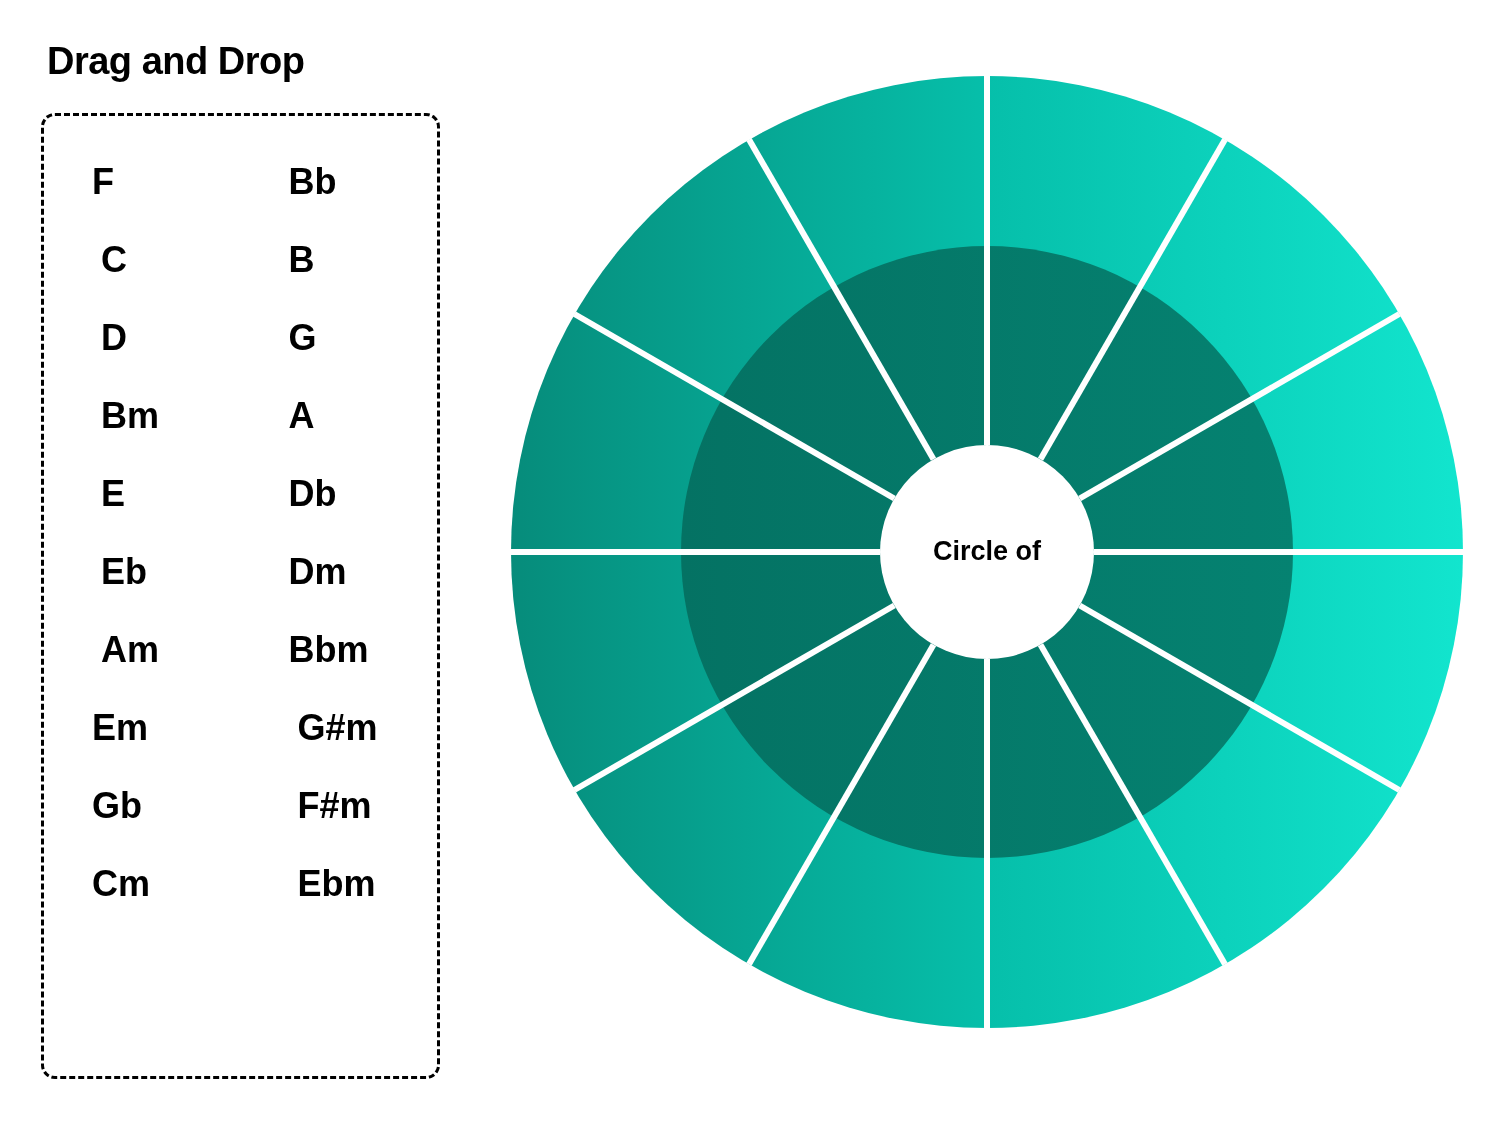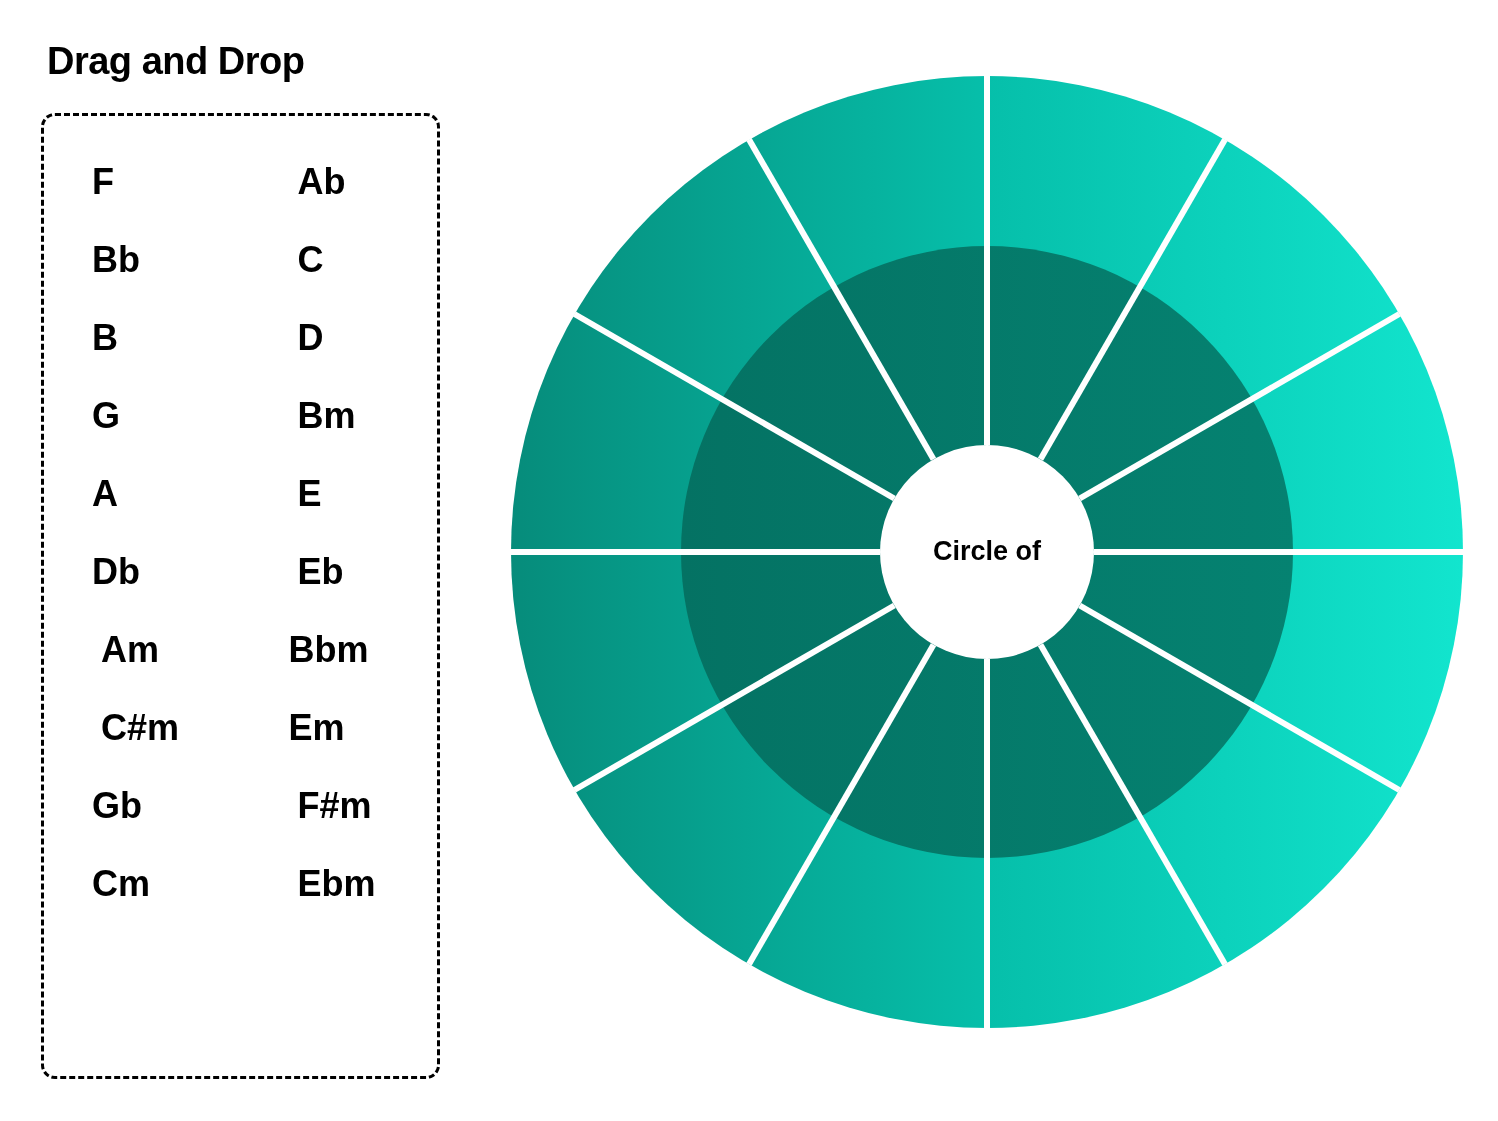--- a/index.html
+++ b/index.html
@@ -111,44 +111,44 @@
 <body>
 
 <div id="drag-drop-panel">
 
   <div id="panel-title">Drag and Drop</div>
 
   <div id="drop-zone">
     <div id="chip-grid">
 
       <div class="chip col-1">F</div>
-      <div class="chip col-2">Ab</div>
 
       <div class="chip col-1">Bb</div>
       <div class="chip col-2">C</div>
 
       <div class="chip col-1">B</div>
       <div class="chip col-2">D</div>
 
       <div class="chip col-1">G</div>
       <div class="chip col-2">Bm</div>
 
       <div class="chip col-1">A</div>
       <div class="chip col-2">E</div>
 
       <div class="chip col-1">Db</div>
       <div class="chip col-2">Eb</div>
 
+      <div class="chip col-1">Dm</div>
 
       <div class="chip col-2">Am</div>
 
       <div class="chip col-1">Bbm</div>
-      <div class="chip col-2">C#m</div>
 
       <div class="chip col-1">Em</div>
+      <div class="chip col-2">G#m</div>
 
       <div class="chip col-1">Gb</div>
       <div class="chip col-2">F#m</div>
 
       <div class="chip col-1">Cm</div>
       <div class="chip col-2">Ebm</div>
 
     </div>
   </div>
 </div>

